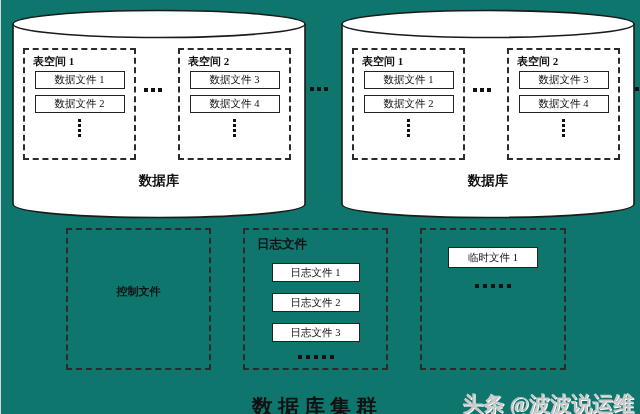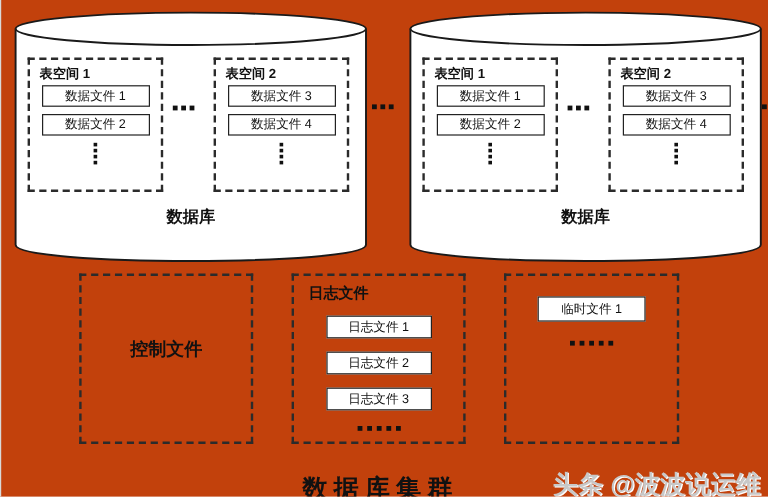--- a/index.html
+++ b/index.html
@@ -1,22 +1,22 @@
 <!DOCTYPE html>
 <html><head>
 <meta charset="utf-8">
 <style>
   html, body { margin: 0; padding: 0; background: #ffffff; }
   .page {
     position: relative;
     width: 640px;
     height: 414px;
-    background: #c2410c;
+    background: #0f766e;
     overflow: hidden;
-    font-family: Liberation Sans, sans-serif;
+    font-family: Liberation Serif, serif;
     color: #111111;
     border-left: 1px solid #d9d9d9;
     box-sizing: border-box;
   }
   .cyl { position: absolute; width: 296px; height: 214px; top: 8px; }
   .cyl-left  { left: 10px; }
   .cyl-right { left: 339px; }
   .cyl svg { position: absolute; left: 0; top: 0; }
 
   .ts {
@@ -54,21 +54,21 @@
 
   .bottom-box {
     position: absolute; top: 228px; height: 142px;
     border: 2px dashed #2b2b2b;
     box-sizing: border-box;
   }
   .control-box { left: 65px;  width: 145px; display: flex; align-items: center; justify-content: center; }
   .log-box     { left: 242px; width: 145px; }
   .temp-box    { left: 419px; width: 146px; }
   .bb-title { font-weight: bold; font-size: 12.5px; margin: 6px 0 0 12px; white-space: nowrap; }
-  .control-label { font-weight: bold; font-size: 15px; margin-top: -16px; }
+  .control-label { font-weight: bold; font-size: 11px; margin-top: -16px; }
 
   .log-file-box {
     width: 88px; height: 19px;
     border: 1.2px solid #222222;
     display: flex; align-items: center; justify-content: center;
     font-size: 10.5px; background: #ffffff;
     box-sizing: border-box; white-space: nowrap;
   }
   .log-box .log-file-box { margin: 11px auto 0; }
   .log-box .log-file-box.first { margin-top: 10px; }

